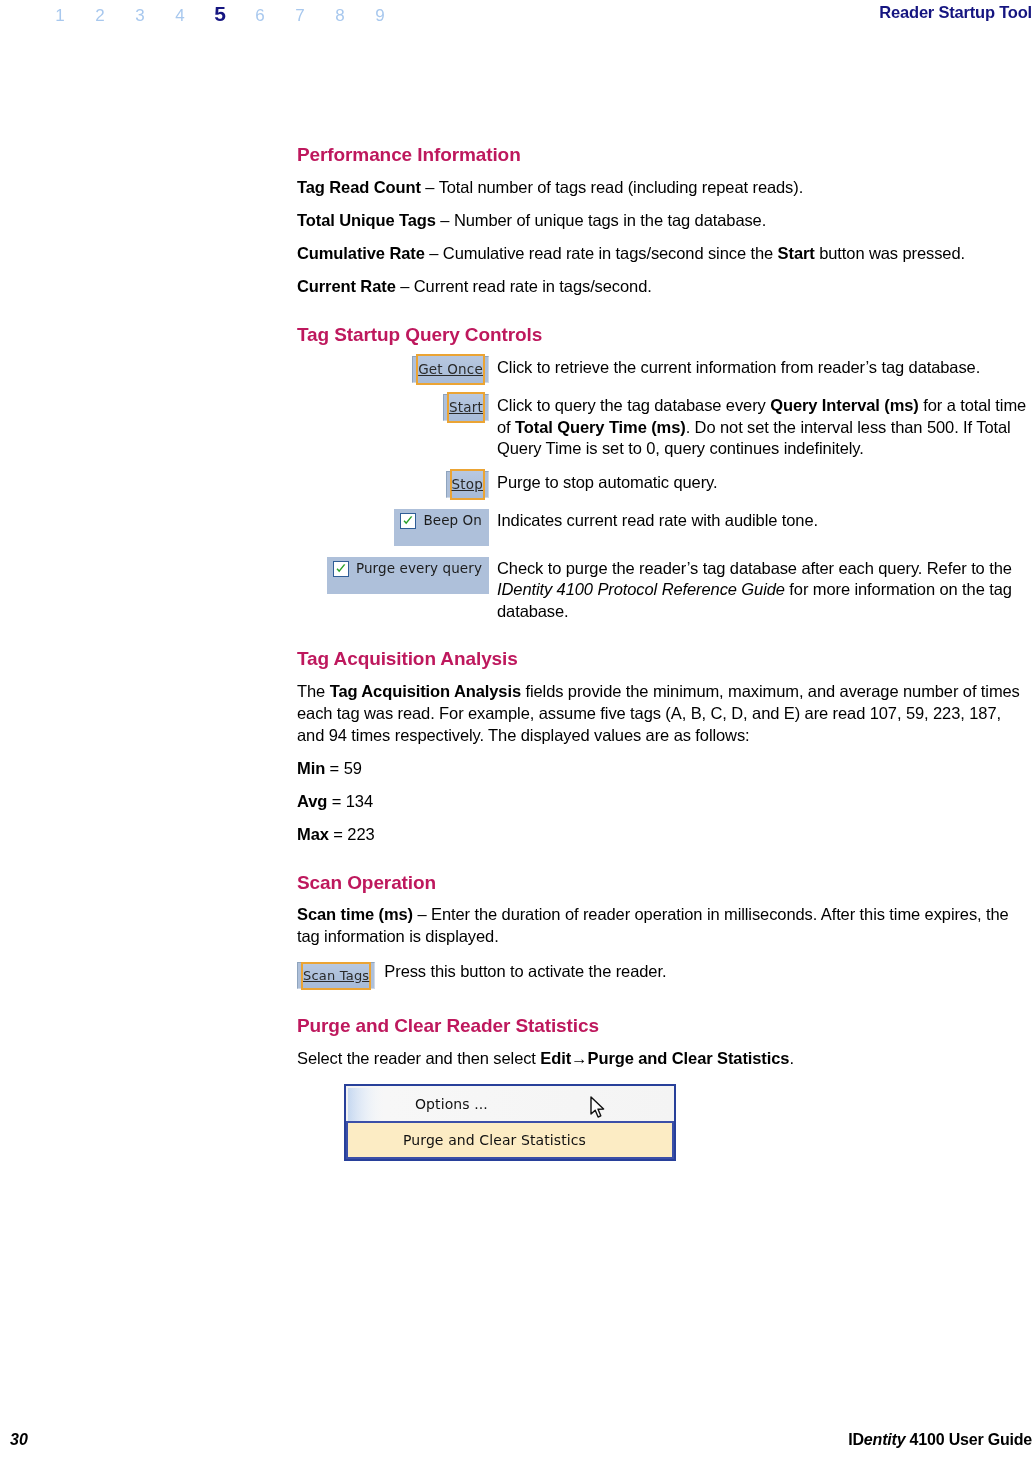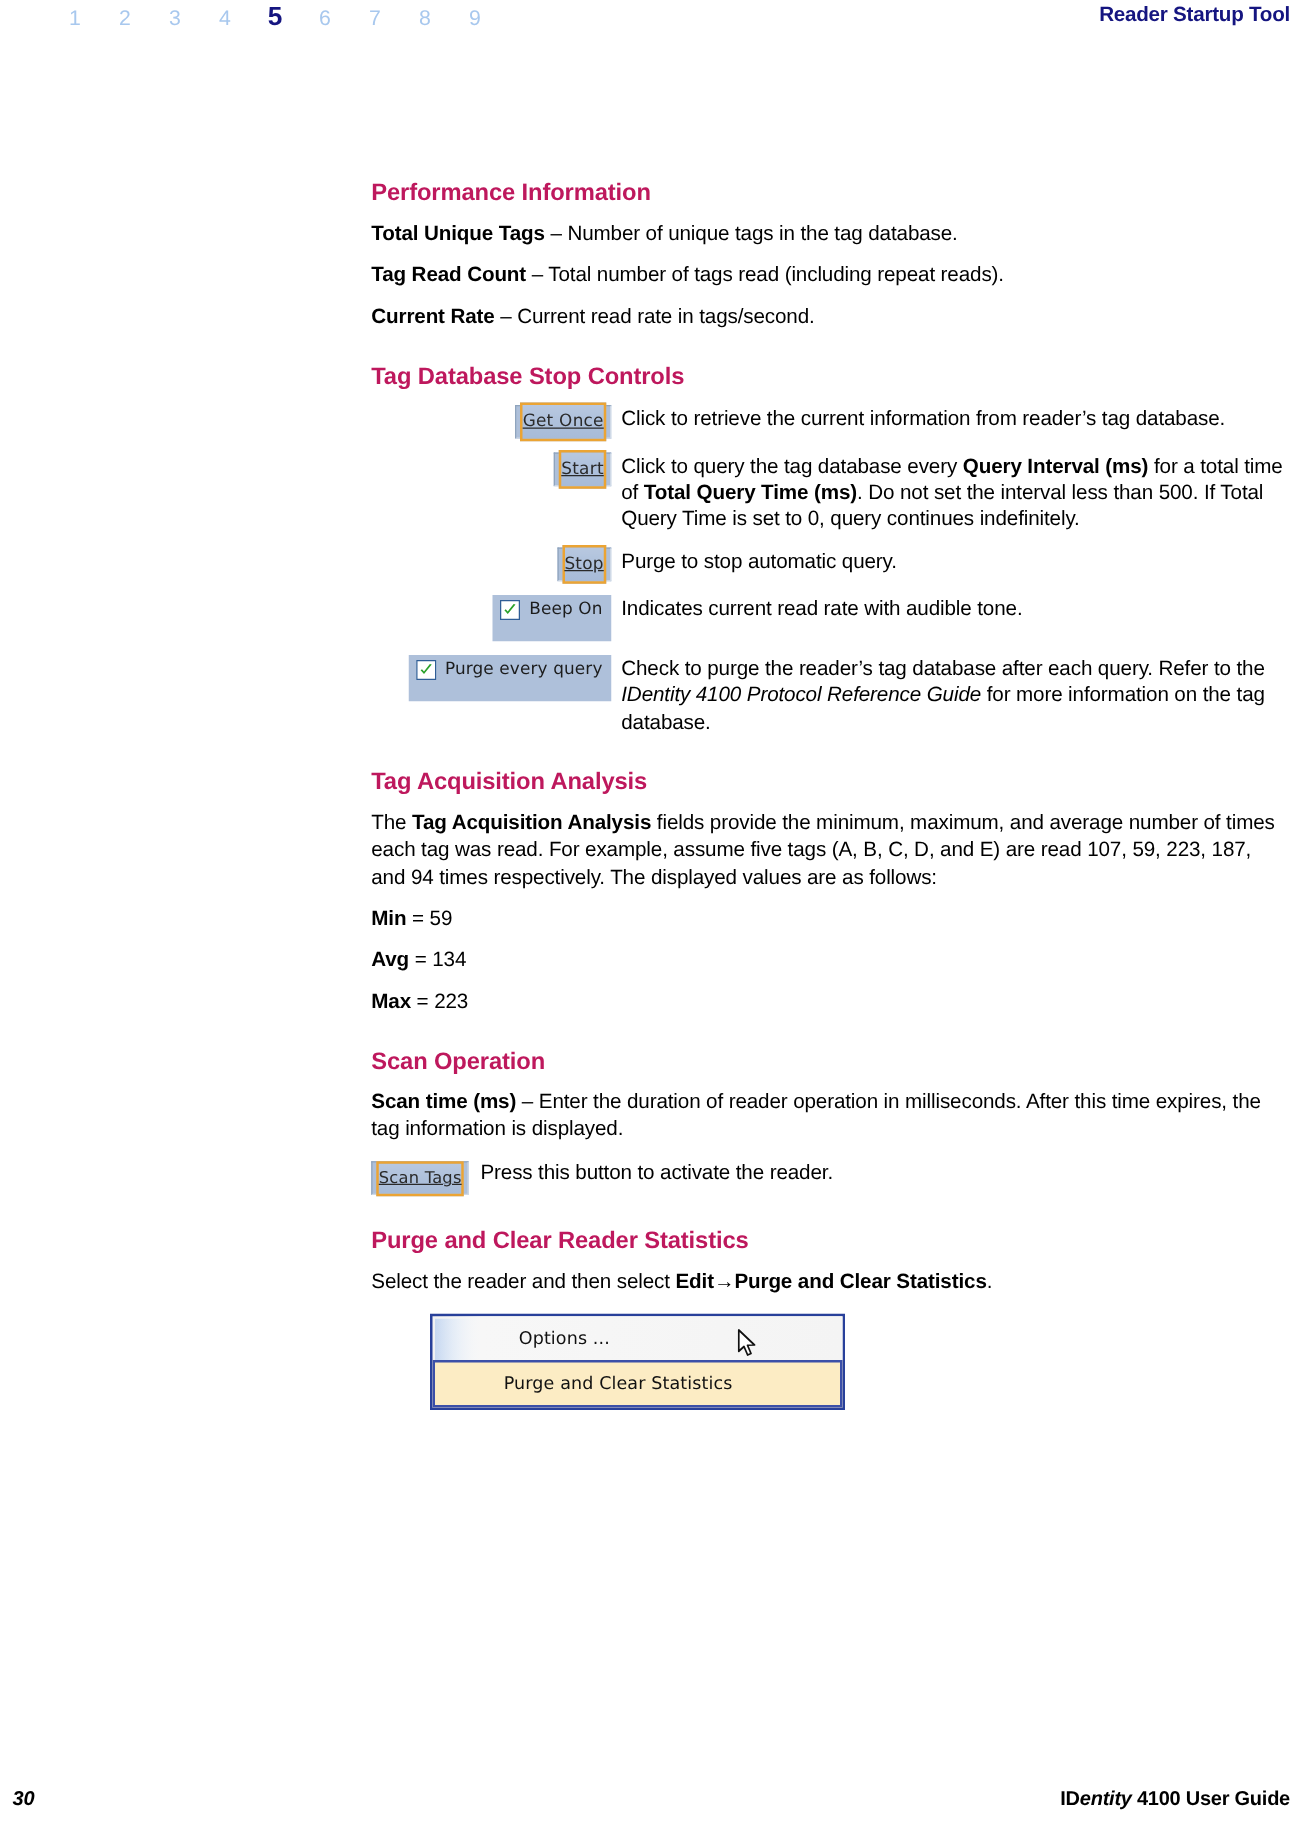--- a/index.html
+++ b/index.html
@@ -289,33 +289,36 @@
     <span class="chapter-num">9</span>
   </div>
   <div class="header-title">Reader Startup Tool</div>
 </div>
 
 <div class="content">
 
   <h2 class="section-head">Performance Information</h2>
 
   <p class="body-text">
+    <b>Tag Read Count</b><span> – </span><span>Total number of tags read (including repeat reads).</span>
+  </p>
+
+  <p class="body-text">
     <b>Total Unique Tags</b><span> – </span><span>Number of unique tags in the tag database.</span>
   </p>
 
   <p class="body-text">
-    <b>Tag Read Count</b><span> – </span><span>Total number of tags read (including repeat reads).</span>
-  </p>
-
+    <b>Cumulative Rate</b><span> – </span><span>Cumulative read rate in tags/second since the </span><b>Start</b><span> button was pressed.</span>
+  </p>
 
   <p class="body-text">
     <b>Current Rate</b><span> – </span><span>Current read rate in tags/second.</span>
   </p>
 
-  <h2 class="section-head spaced">Tag Database Stop Controls</h2>
+  <h2 class="section-head spaced">Tag Startup Query Controls</h2>
 
   <div class="control-table">
 
     <div class="control-row">
       <div class="control-cell">
         <span class="win-button btn-getonce">
           <span class="win-button-inner">Get Once</span>
         </span>
       </div>
       <div class="control-desc">Click to retrieve the current information from reader’s tag database.</div>

